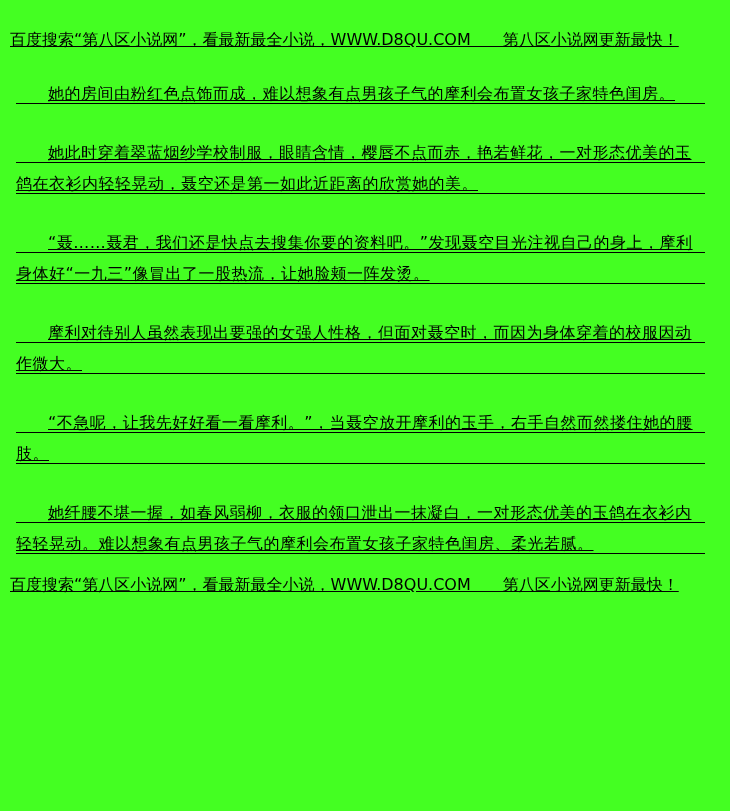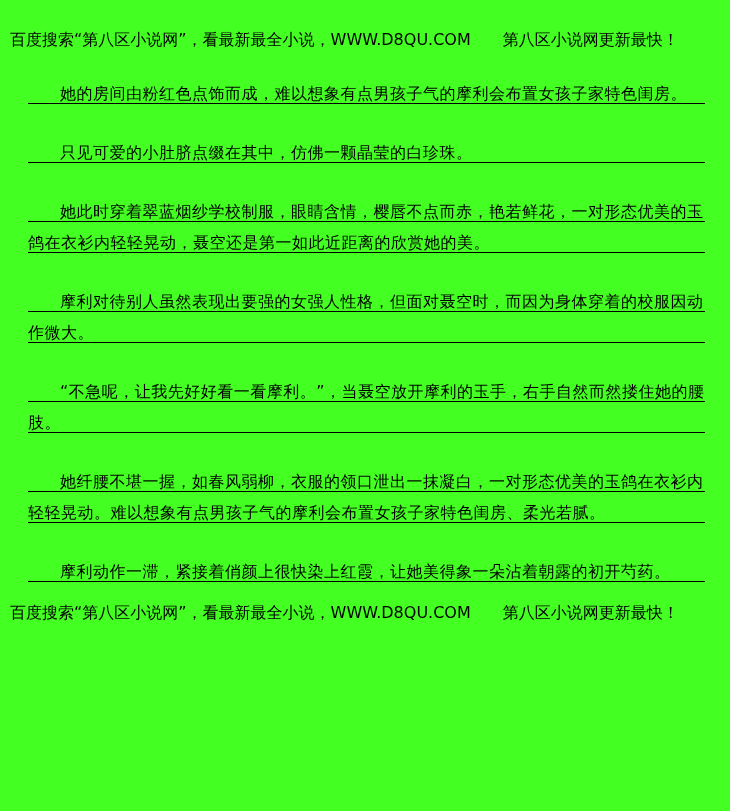--- a/index.html
+++ b/index.html
@@ -11,33 +11,34 @@
     height: 811px;
     overflow: hidden;
     font-family: "DejaVu Sans", sans-serif;
     color: #000000;
   }
   .page {
     box-sizing: border-box;
     width: 730px;
     height: 639px;
     padding: 30px 25px 8px 10px;
+    text-decoration: underline;
   }
   .promo-line {
     font-size: 16px;
     line-height: 20px;
     white-space: pre-wrap;
     margin: 0;
   }
   .promo-header { margin-bottom: 0; }
   .promo-footer { margin-top: 16px; }
   .novel-paragraph {
     font-size: 16px;
     line-height: 31px;
-    margin: 28px 0 0 18px;
+    margin: 28px 0 0 6px;
     text-indent: 2em;
     letter-spacing: 0.5px;
     
     background-image: repeating-linear-gradient(
       to bottom,
       transparent 0px,
       transparent 25px,
       #000000 25px,
       #000000 26px,
       transparent 26px,
@@ -47,23 +48,22 @@
 </style>
 </head>
 <body style="background: rgb(68, 255, 34); color: rgb(0, 0, 0);">
 
 <div class="page">
 
   <div class="promo-line promo-header">百度搜索“第八区小说网”，看最新最全小说，WWW.D8QU.COM　　第八区小说网更新最快！</div>
 
   <div>
     <p class="novel-paragraph">她的房间由粉红色点饰而成，难以想象有点男孩子气的摩利会布置女孩子家特色闺房。</p>
-    <p class="novel-paragraph">只见可爱的小肚脐点缀在其中，仿佛一颗晶莹的白珍珠。</p>
     <p class="novel-paragraph">她此时穿着翠蓝烟纱学校制服，眼睛含情，樱唇不点而赤，艳若鲜花，一对形态优美的玉鸽在衣衫内轻轻晃动，聂空还是第一如此近距离的欣赏她的美。</p>
+    <p class="novel-paragraph">“聂……聂君，我们还是快点去搜集你要的资料吧。”发现聂空目光注视自己的身上，摩利身体好“一九三”像冒出了一股热流，让她脸颊一阵发烫。</p>
     <p class="novel-paragraph">摩利对待别人虽然表现出要强的女强人性格，但面对聂空时，而因为身体穿着的校服因动作微大。</p>
     <p class="novel-paragraph">“不急呢，让我先好好看一看摩利。”，当聂空放开摩利的玉手，右手自然而然搂住她的腰肢。</p>
     <p class="novel-paragraph">她纤腰不堪一握，如春风弱柳，衣服的领口泄出一抹凝白，一对形态优美的玉鸽在衣衫内轻轻晃动。难以想象有点男孩子气的摩利会布置女孩子家特色闺房、柔光若腻。</p>
-    <p class="novel-paragraph">摩利动作一滞，紧接着俏颜上很快染上红霞，让她美得象一朵沾着朝露的初开芍药。</p>
   </div>
 
   <div class="promo-line promo-footer">百度搜索“第八区小说网”，看最新最全小说，WWW.D8QU.COM　　第八区小说网更新最快！</div>
 
 </div>
 
 </body></html>

